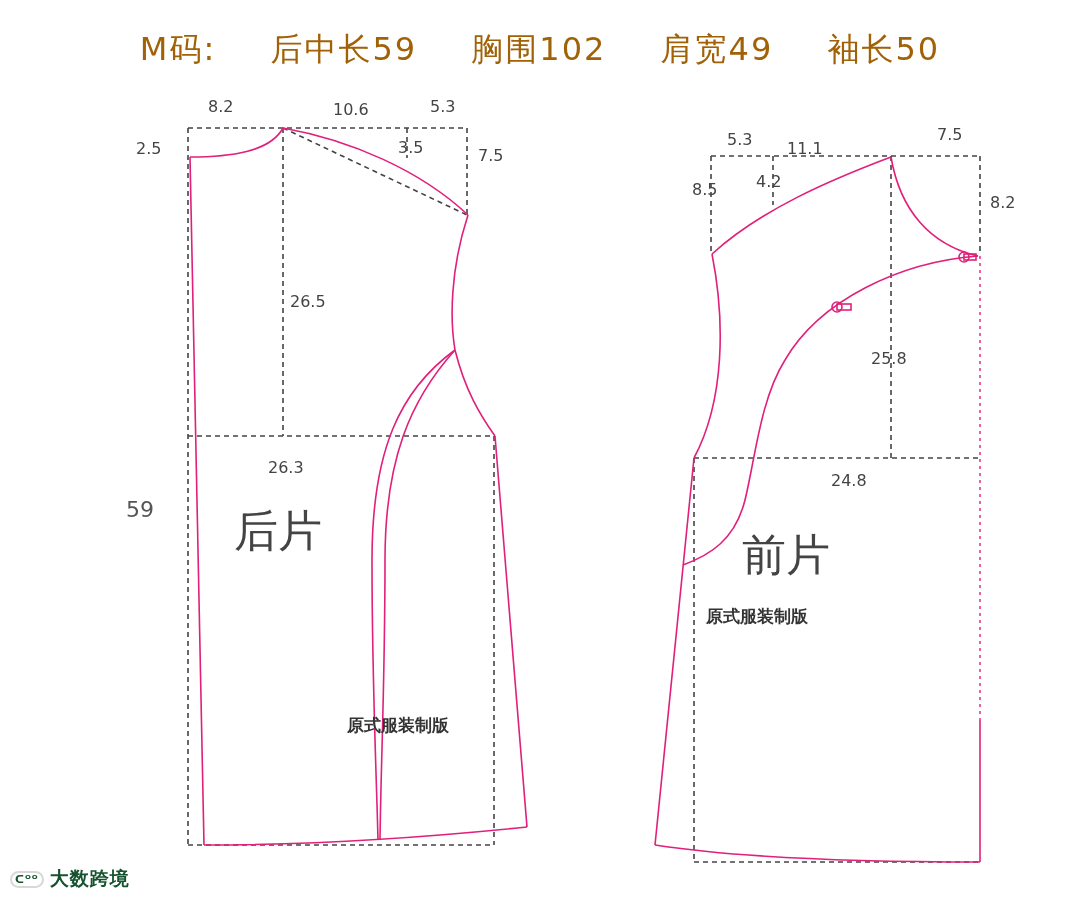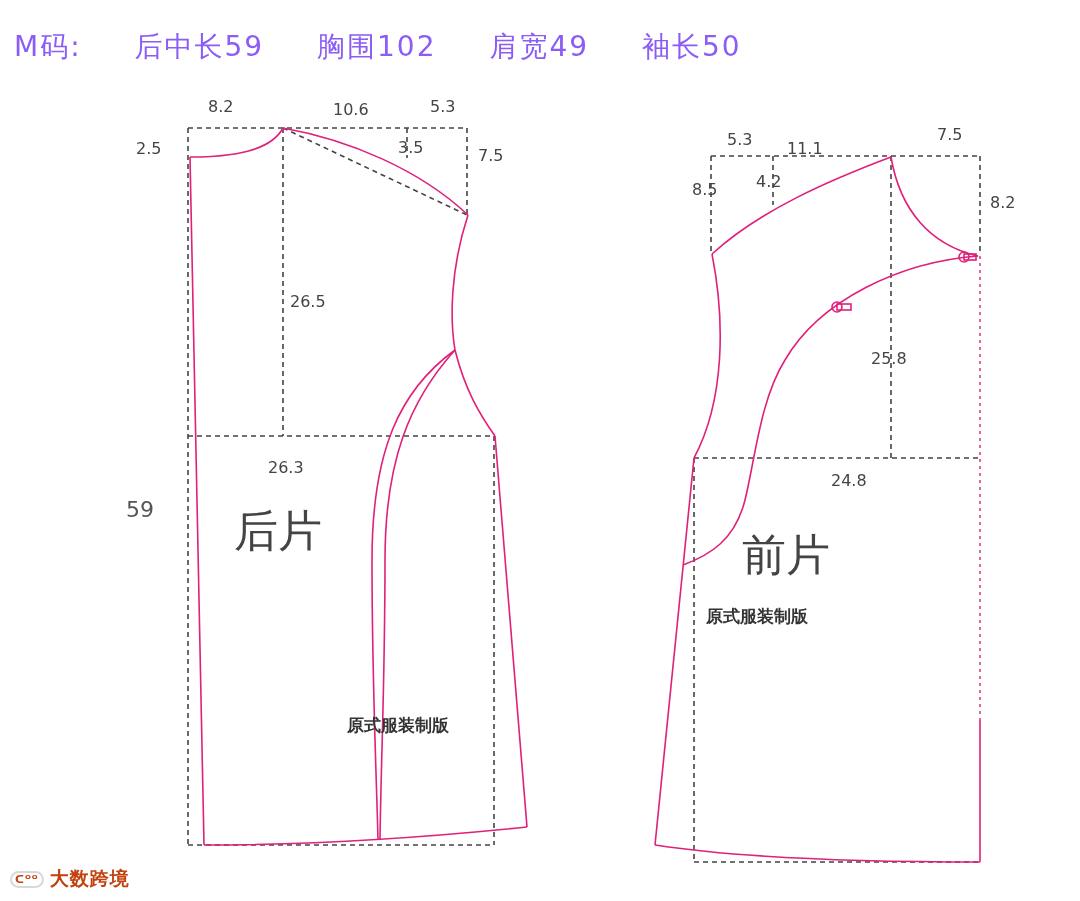--- a/index.html
+++ b/index.html
@@ -1,29 +1,29 @@
 <!DOCTYPE html>
 <html><head>
   <meta charset="utf-8">
   <style>
     html, body { margin: 0; padding: 0; background: #ffffff; }
     body { width: 1080px; height: 901px; position: relative; overflow: hidden;
            font-family: "DejaVu Sans", sans-serif; }
-    .title { position: absolute; left: 0; top: 28px; width: 1080px; text-align: left;
-             font-size: 28px; letter-spacing: 2px; color: #8b5cf6; word-spacing: 14px; }
+    .title { position: absolute; left: 0; top: 28px; width: 1080px; text-align: center;
+             font-size: 32px; letter-spacing: 2px; color: #a16207; word-spacing: 14px; }
     .title span { margin: 0 14px; }
     svg { position: absolute; left: 0; top: 0; }
     .dim { font-family: "DejaVu Sans", sans-serif; font-size: 16px; fill: #444; }
     .big { font-family: "DejaVu Sans", sans-serif; font-size: 22px; fill: #555; }
     .piece { font-family: "DejaVu Sans", sans-serif; font-size: 44px; fill: #444; font-weight: 300; }
     .brand { font-family: "DejaVu Serif", serif; font-size: 17px; fill: #333; font-weight: bold; }
     .grid { stroke: #444; stroke-width: 1.6; stroke-dasharray: 5 4; fill: none; }
     .cut { stroke: #e0207a; stroke-width: 1.6; fill: none; }
     .cutd { stroke: #e0207a; stroke-width: 1.4; fill: none; stroke-dasharray: 3 4; }
-    .wm { position: absolute; left: 10px; top: 866px; font-size: 19px; color: #c2410c;
+    .wm { position: absolute; left: 10px; top: 866px; font-size: 19px; color: #14532d;
           font-weight: bold; letter-spacing: 1px; }
     .wm .logo { display: inline-block; border: 2px solid #d8d8d8; border-radius: 10px;
                 font-size: 11px; padding: 0 3px; margin-right: 6px; vertical-align: middle; }
   </style>
 </head>
 <body>
 
 <div class="title">
   <span>M码:</span>
   <span><span style="margin:0">后中长</span><span style="margin:0">59</span></span>

